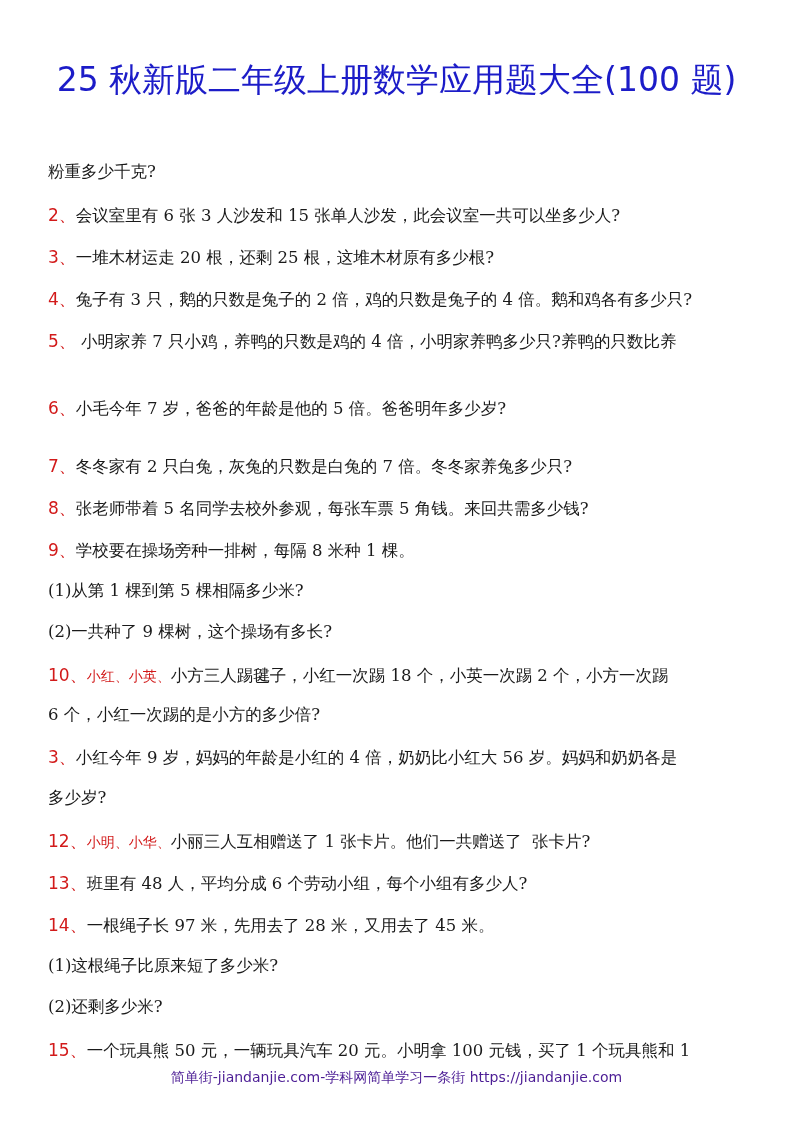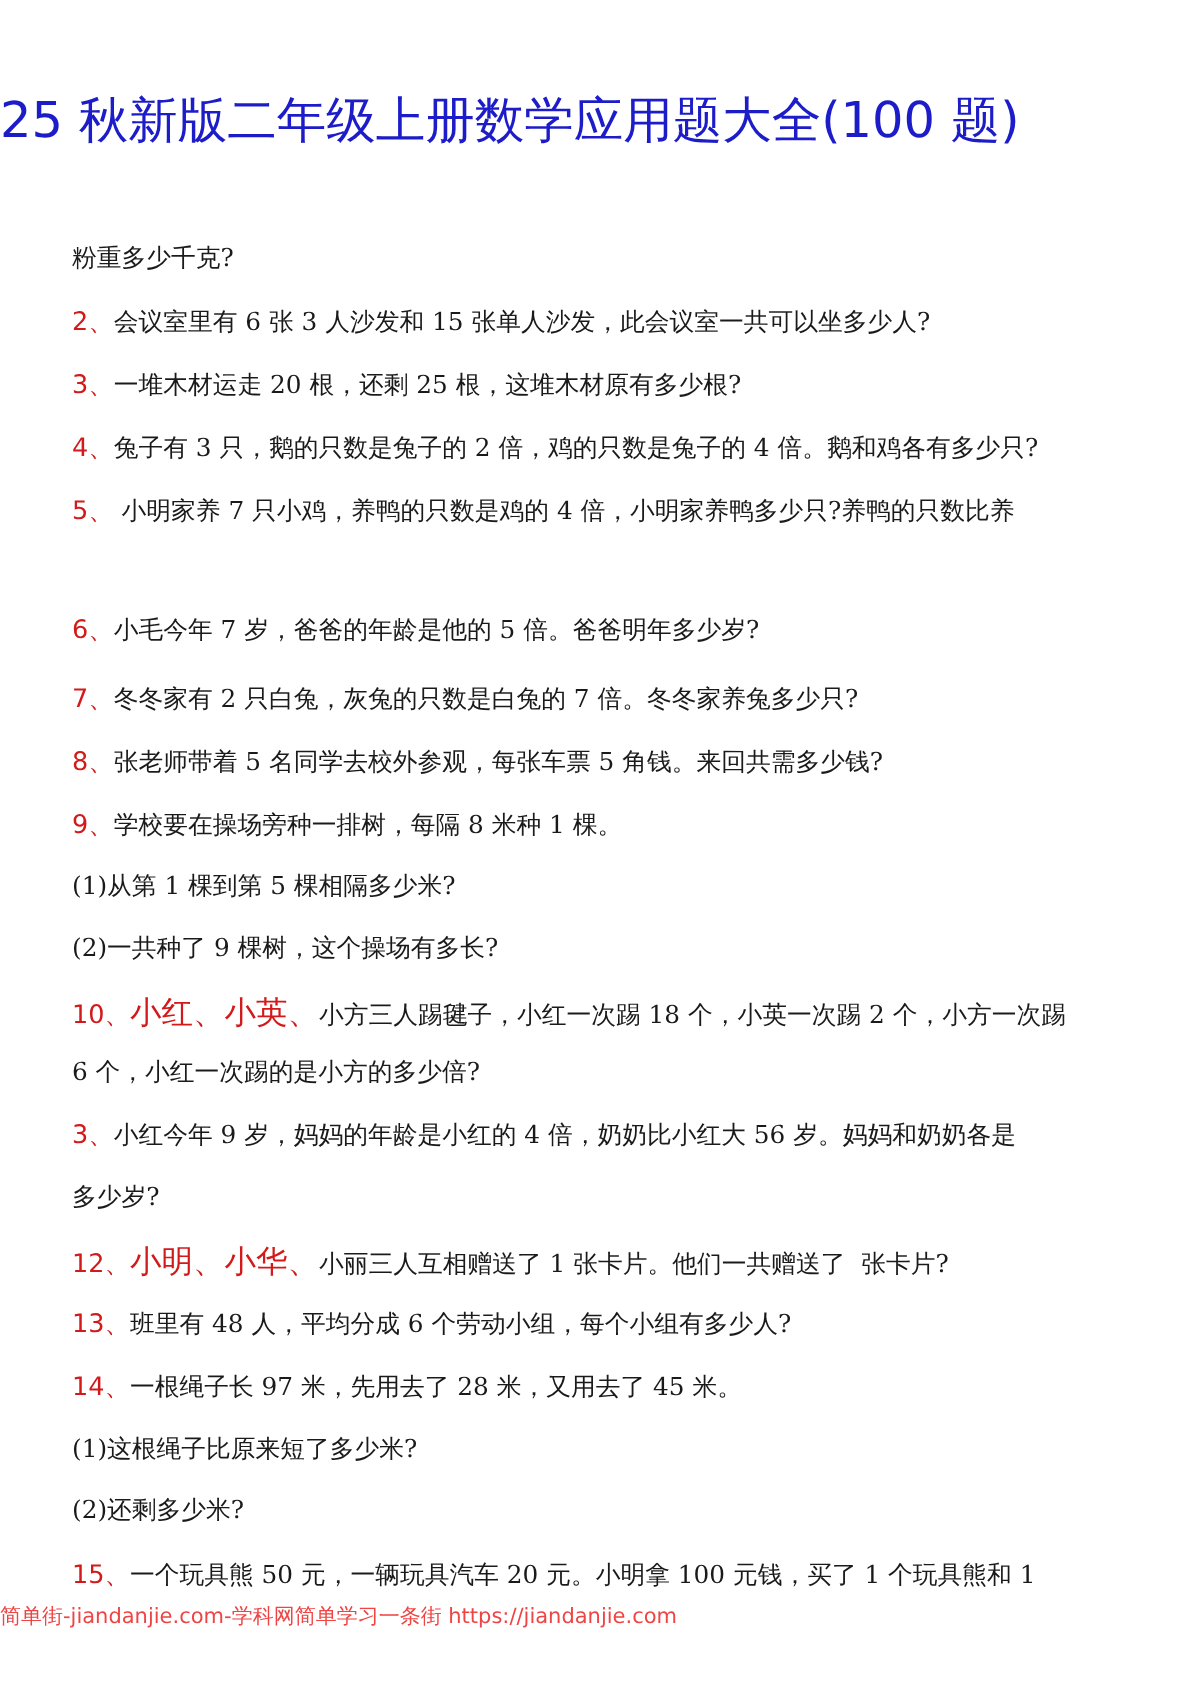--- a/index.html
+++ b/index.html
@@ -1,32 +1,32 @@
 <!DOCTYPE html>
 <html><head>
 <meta charset="utf-8">
 <style>
   html, body { margin: 0; padding: 0; background: #ffffff; }
   body { width: 793px; height: 1122px; position: relative; overflow: hidden; }
   .page { position: absolute; left: 0; top: 0; width: 793px; height: 1122px; }
   .title {
-    position: absolute; left: 0; top: 58px; width: 793px; 
+    position: absolute; left: 0; top: 58px; width: 793px; text-align: center;
     font-family: "DejaVu Sans", sans-serif; font-size: 33px; color: #1c1cc8;
     letter-spacing: 0px; white-space: nowrap;
   }
   .line {
     position: absolute; left: 48px; white-space: nowrap;
     font-family: "DejaVu Serif", serif; font-size: 16.5px; color: #1a1a1a;
     line-height: 24px;
   }
   .num { font-family: "DejaVu Sans", sans-serif; color: #d21a1a; font-size: 17px; }
-  .red { font-family: "DejaVu Sans", sans-serif; color: #d21a1a; font-size: 21px; }
+  .red { font-family: "DejaVu Sans", sans-serif; color: #d21a1a; font-size: 14px; }
   .footer {
-    position: absolute; left: 0; top: 1069px; width: 793px; 
-    font-family: "DejaVu Sans", sans-serif; font-size: 14px; color: #ef4444;
+    position: absolute; left: 0; top: 1069px; width: 793px; text-align: center;
+    font-family: "DejaVu Sans", sans-serif; font-size: 14px; color: #4c1d95;
     white-space: nowrap;
   }
 </style>
 </head>
 <body>
 
 <div class="page">
 
   <div class="title">25 秋新版二年级上册数学应用题大全(100 题)</div>
 
@@ -43,21 +43,21 @@
   </div>
 
   <div class="line" style="top:287px">
     <span class="num">4、</span><span>兔子有 3 只，鹅的只数是兔子的 2 倍，鸡的只数是兔子的 4 倍。鹅和鸡各有多少只?</span>
   </div>
 
   <div class="line" style="top:329px">
     <span class="num">5、</span><span style="white-space:pre"> 小明家养 7 只小鸡，养鸭的只数是鸡的 4 倍，小明家养鸭多少只?养鸭的只数比养</span>
   </div>
 
-  <div class="line" style="top:408px">
+  <div class="line" style="top:396px">
     <span class="num">6、</span><span>小毛今年 7 岁，爸爸的年龄是他的 5 倍。爸爸明年多少岁?</span>
   </div>
 
   <div class="line" style="top:454px">
     <span class="num">7、</span><span>冬冬家有 2 只白兔，灰兔的只数是白兔的 7 倍。冬冬家养兔多少只?</span>
   </div>
 
   <div class="line" style="top:496px">
     <span class="num">8、</span><span>张老师带着 5 名同学去校外参观，每张车票 5 角钱。来回共需多少钱?</span>
   </div>

